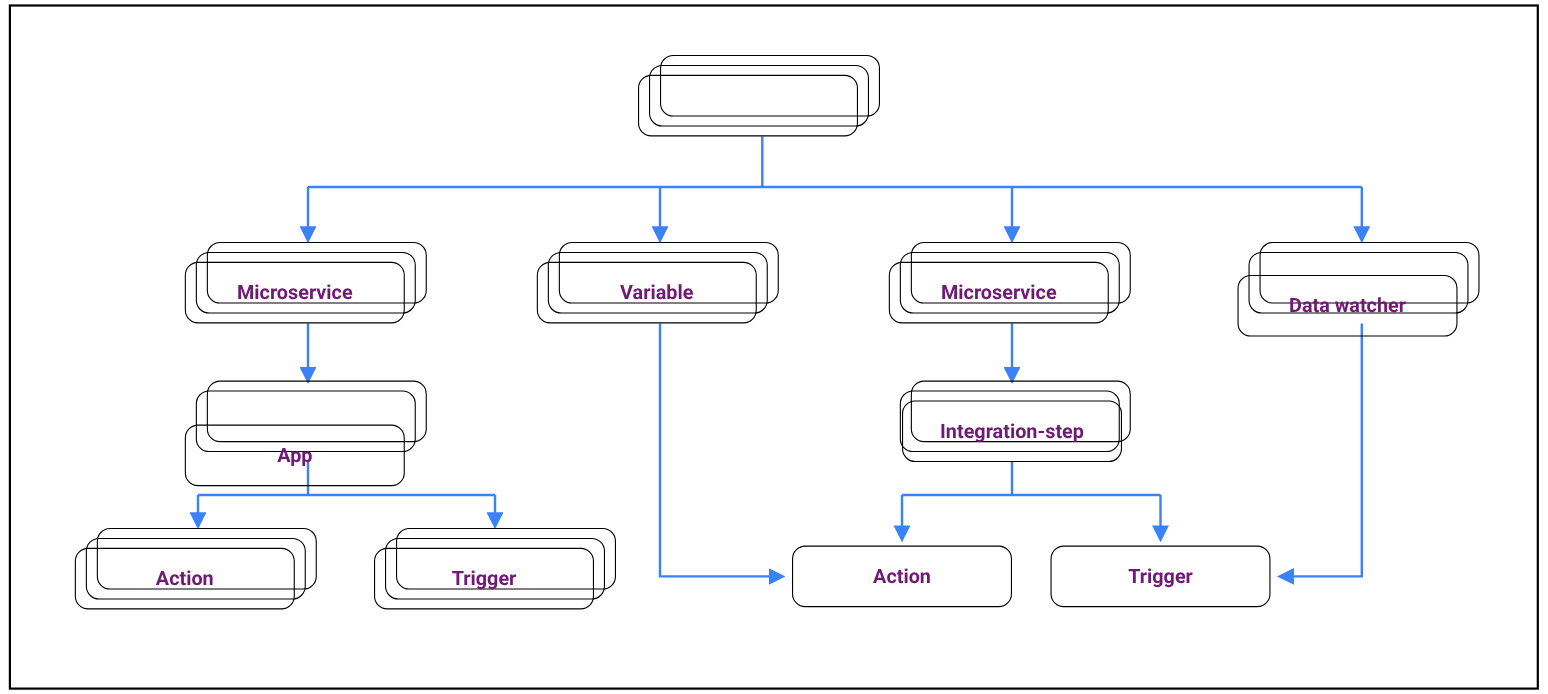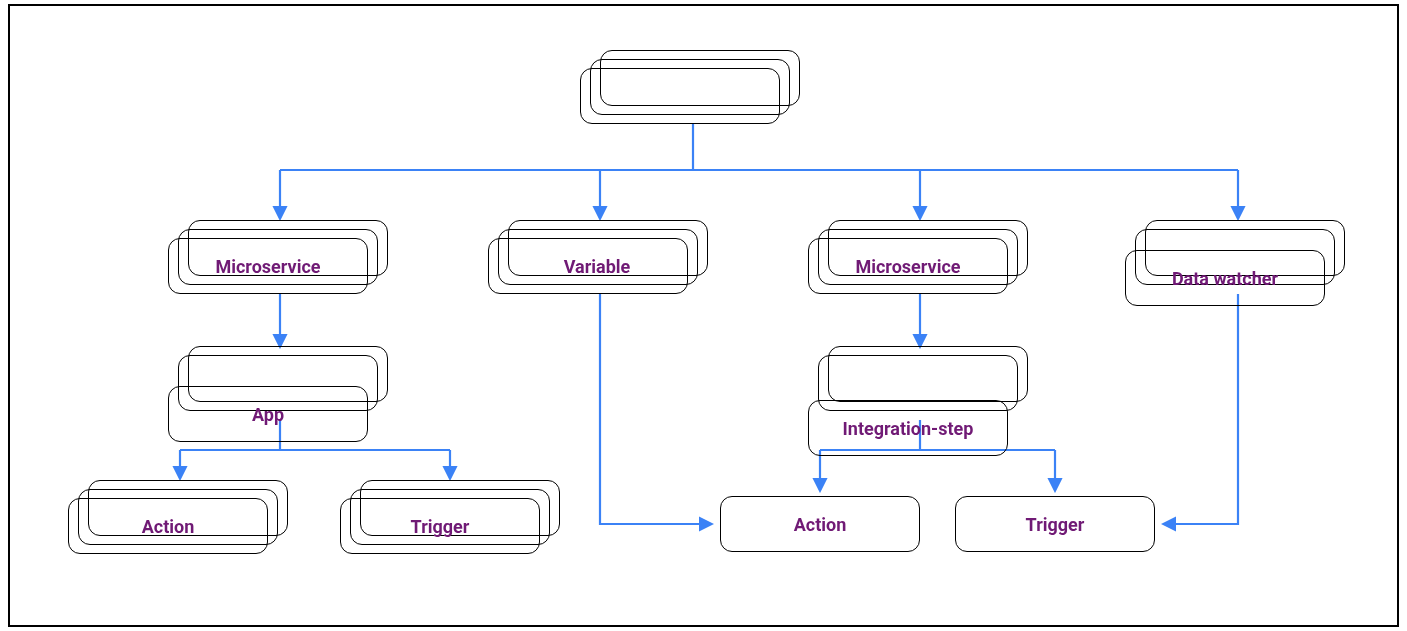--- a/index.html
+++ b/index.html
@@ -150,21 +150,21 @@
     <div class="layer" style="left:20px; top:0;"></div>
     <div class="layer" style="left:10px; top:9px;"></div>
     <div class="layer front" style="left:0; top:18px;margin-top:22px;">
       <span>App</span>
     </div>
   </div>
 
   <div class="stack lavender" style="left:808px; top:346px;">
     <div class="layer" style="left:20px; top:0;"></div>
     <div class="layer" style="left:10px; top:9px;"></div>
-    <div class="layer front" style="left:0; top:18px;margin-top:36px;">
+    <div class="layer front" style="left:12px; top:18px;">
       <span>Integration-step</span>
     </div>
   </div>
 
   <div class="stack lblue" style="left:68px; top:480px;">
     <div class="layer" style="left:20px; top:0;"></div>
     <div class="layer" style="left:10px; top:9px;"></div>
     <div class="layer front" style="left:0; top:18px;">
       <span>Action</span>
     </div>

